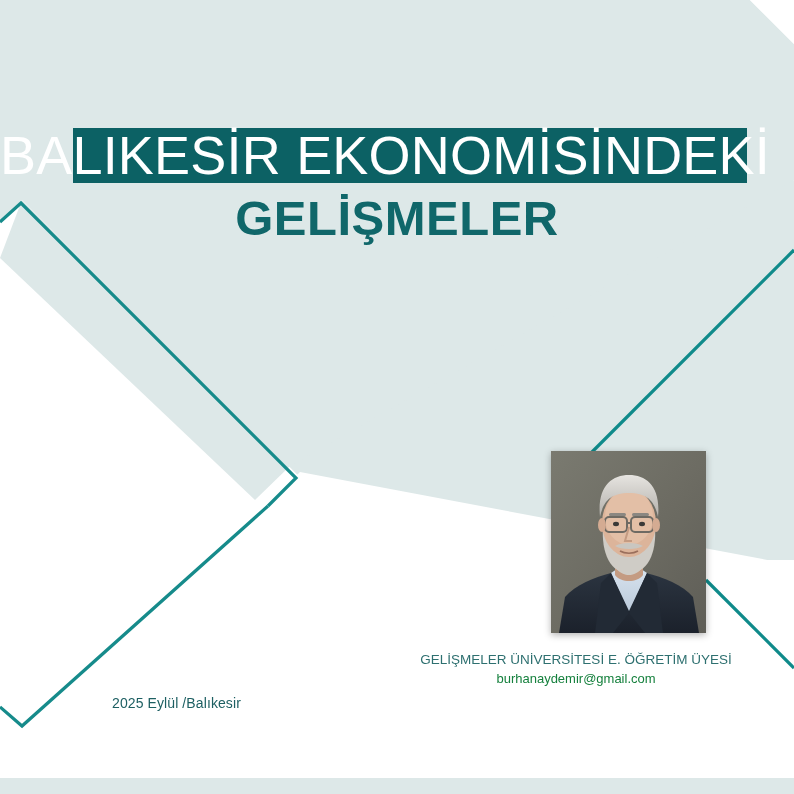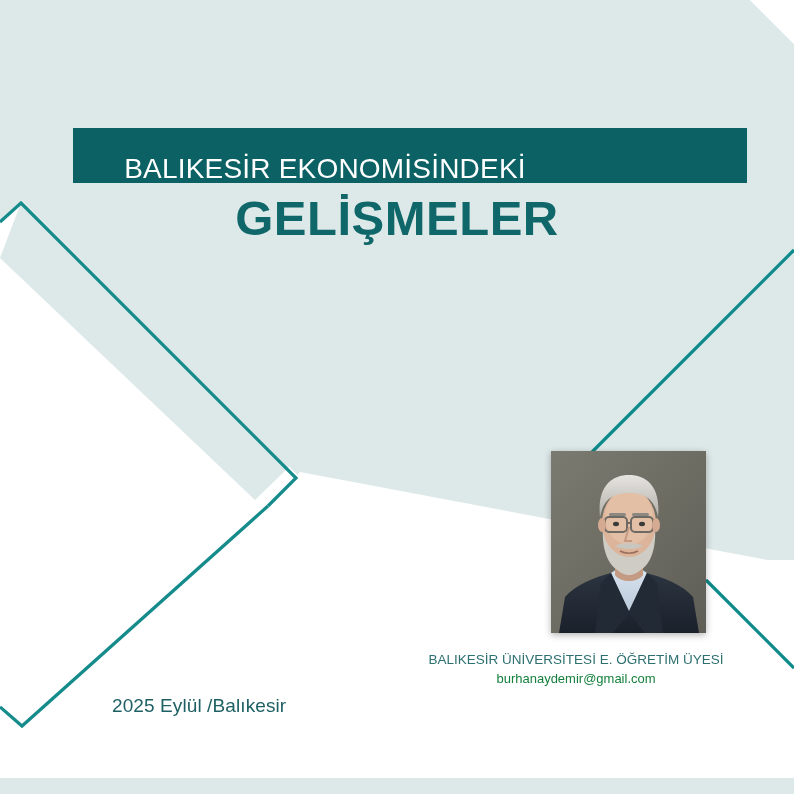--- a/index.html
+++ b/index.html
@@ -62,26 +62,25 @@
     height: 55px;
     background: #0c6164;
   }
   .title-line-2 {
     position: absolute;
     left: 0;
     top: 0;
     width: 650px;
     height: 55px;
     line-height: 55px;
-    font-size: 28px;
+    font-size: 54px;
     font-weight: normal;
     letter-spacing: 0.2px;
     color: #ffffff;
     white-space: nowrap;
-    margin-top: 13px;
   }
 
   .title-line-3 {
     font-size: 49px;
     font-weight: bold;
     letter-spacing: 0.5px;
     color: #10676a;
     line-height: 52px;
     margin: 6px 0 0 0;
     white-space: nowrap;
@@ -130,21 +129,21 @@
     color: #15803d;
     line-height: 19px;
     white-space: nowrap;
   }
 
   
   .date-place {
     position: absolute;
     left: 112px;
     top: 695px;
-    font-size: 19px;
+    font-size: 14px;
     color: #1d5f62;
     letter-spacing: 0.1px;
     white-space: nowrap;
     z-index: 7;
   }
 </style>
 </head>
 <body>
 
 <div id="slide">
@@ -248,19 +247,19 @@
       <path d="M69 100 C74 103 82 103 87 100" fill="none" stroke="#9a6f5c" stroke-width="1.6"></path>
 
       <path d="M60 101 C62 118 70 124 78 124 C86 124 94 118 96 101 C90 112 66 112 60 101 Z" fill="#cfccc6"></path>
 
       <ellipse cx="51" cy="74" rx="4" ry="7" fill="#d4ab92"></ellipse>
       <ellipse cx="105" cy="74" rx="4" ry="7" fill="#d4ab92"></ellipse>
     </svg>
   </div>
 
   <div class="author-block">
-    <div class="author-affil">BALIKESİR ÜNİVERSİTESİ E. ÖĞRETİM ÜYESİ</div>
+    <div class="author-affil">GELİŞMELER ÜNİVERSİTESİ E. ÖĞRETİM ÜYESİ</div>
     <div class="author-email">burhanaydemir@gmail.com</div>
   </div>
 
   <div class="date-place">2025 Eylül /Balıkesir</div>
 
 </div>
 
 </body></html>

